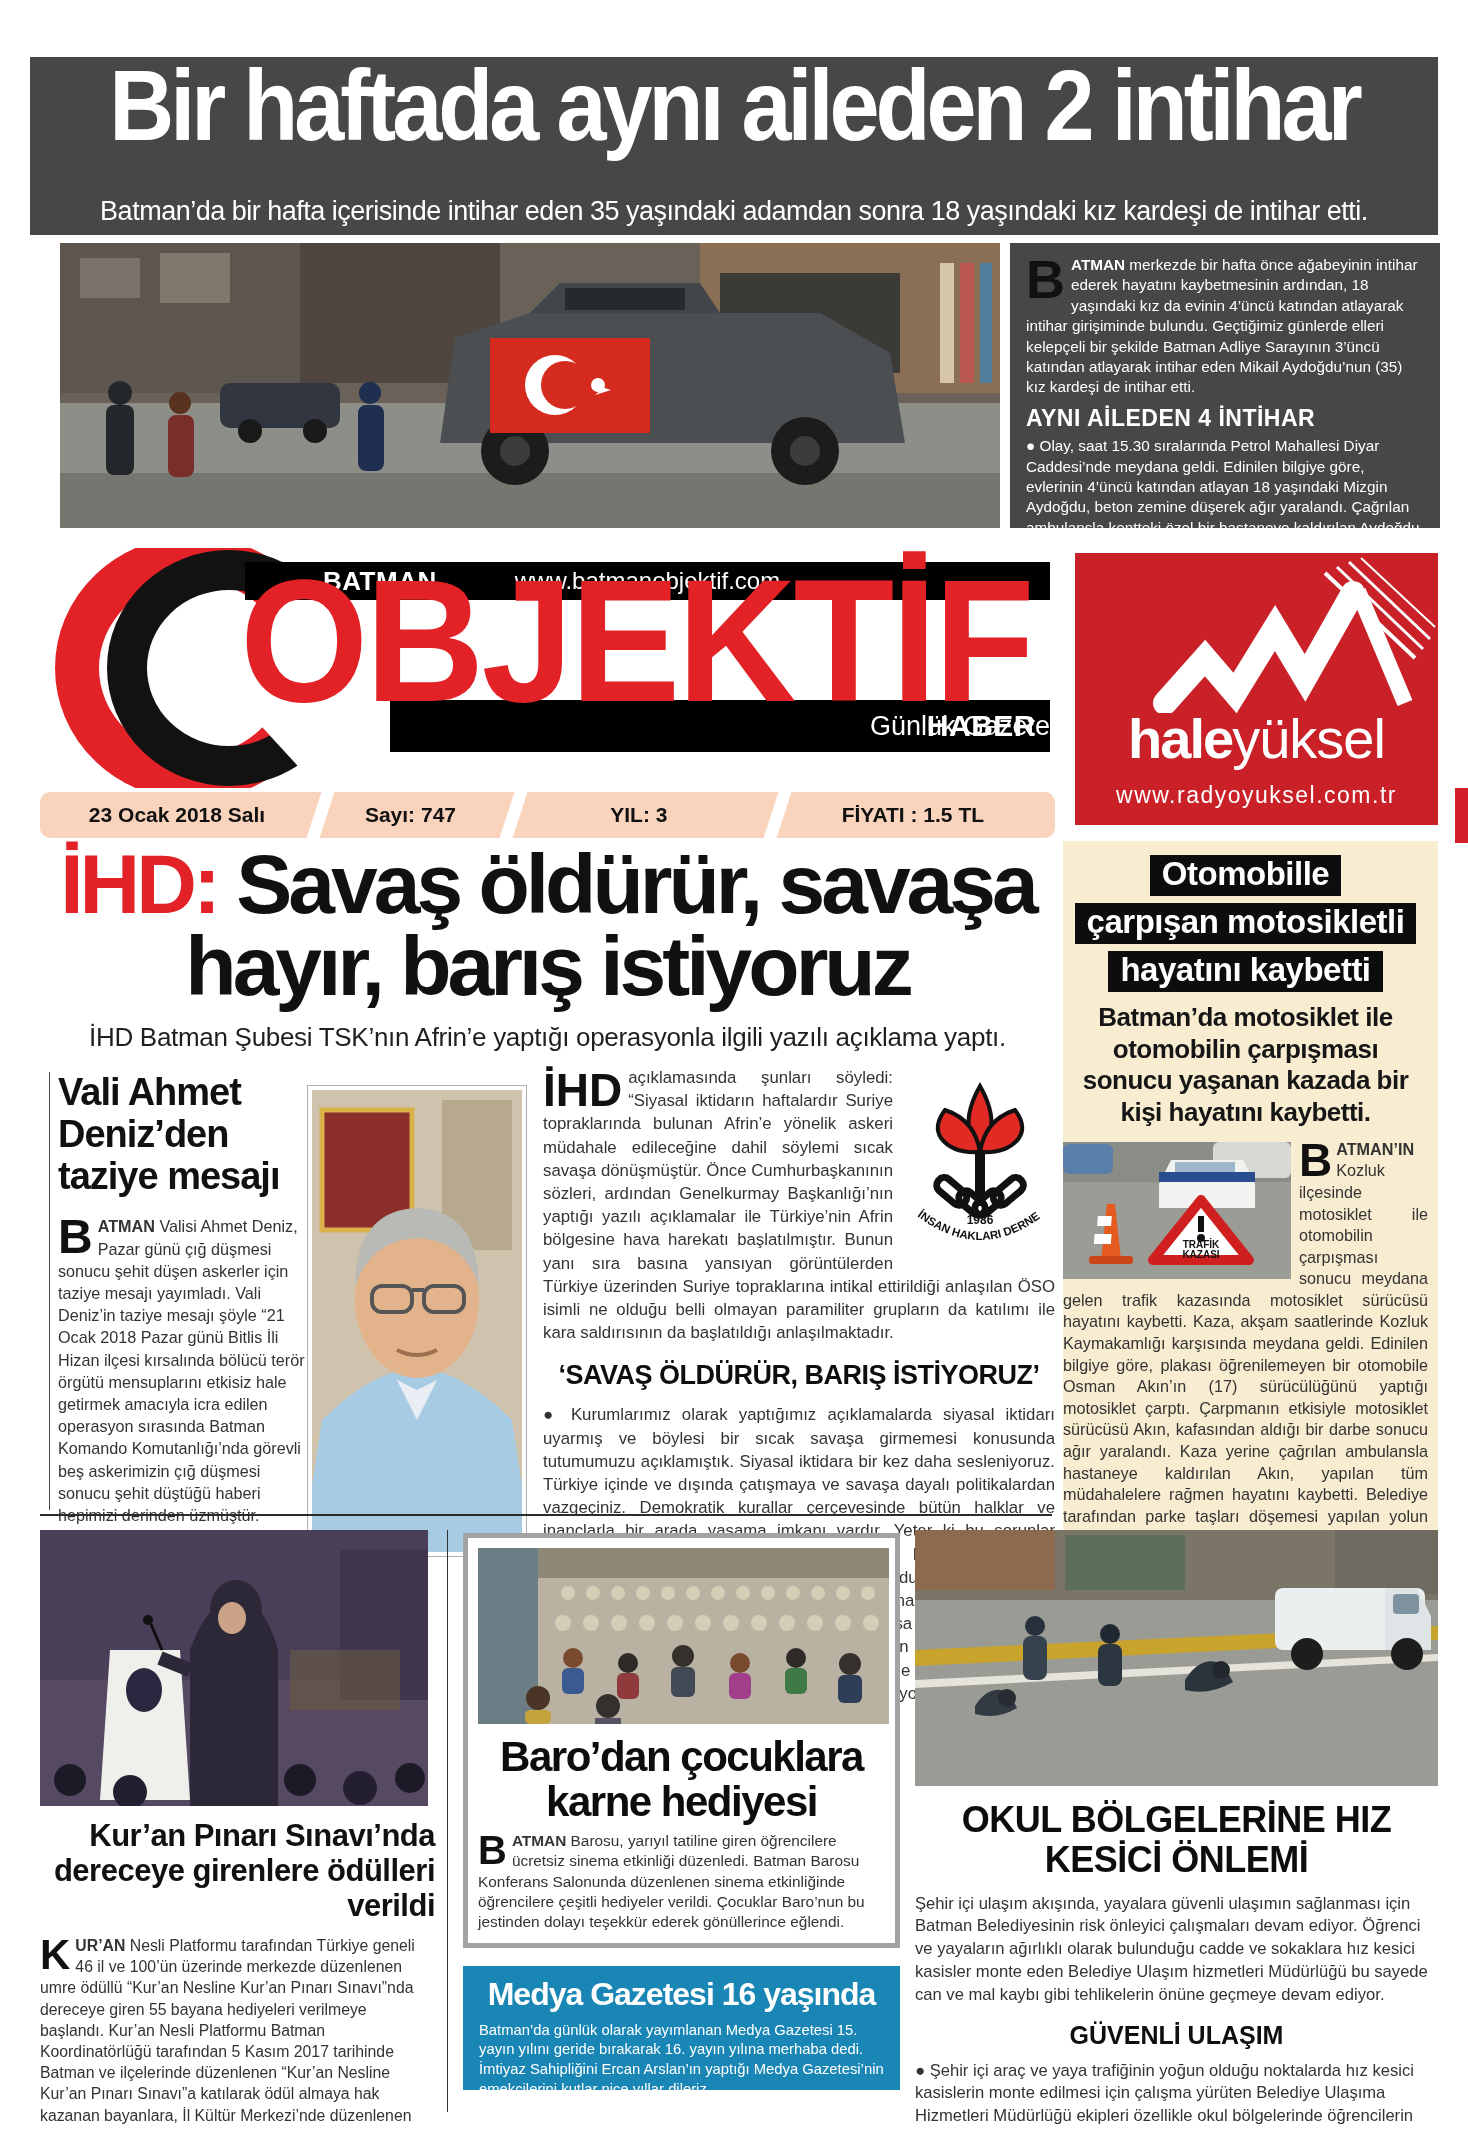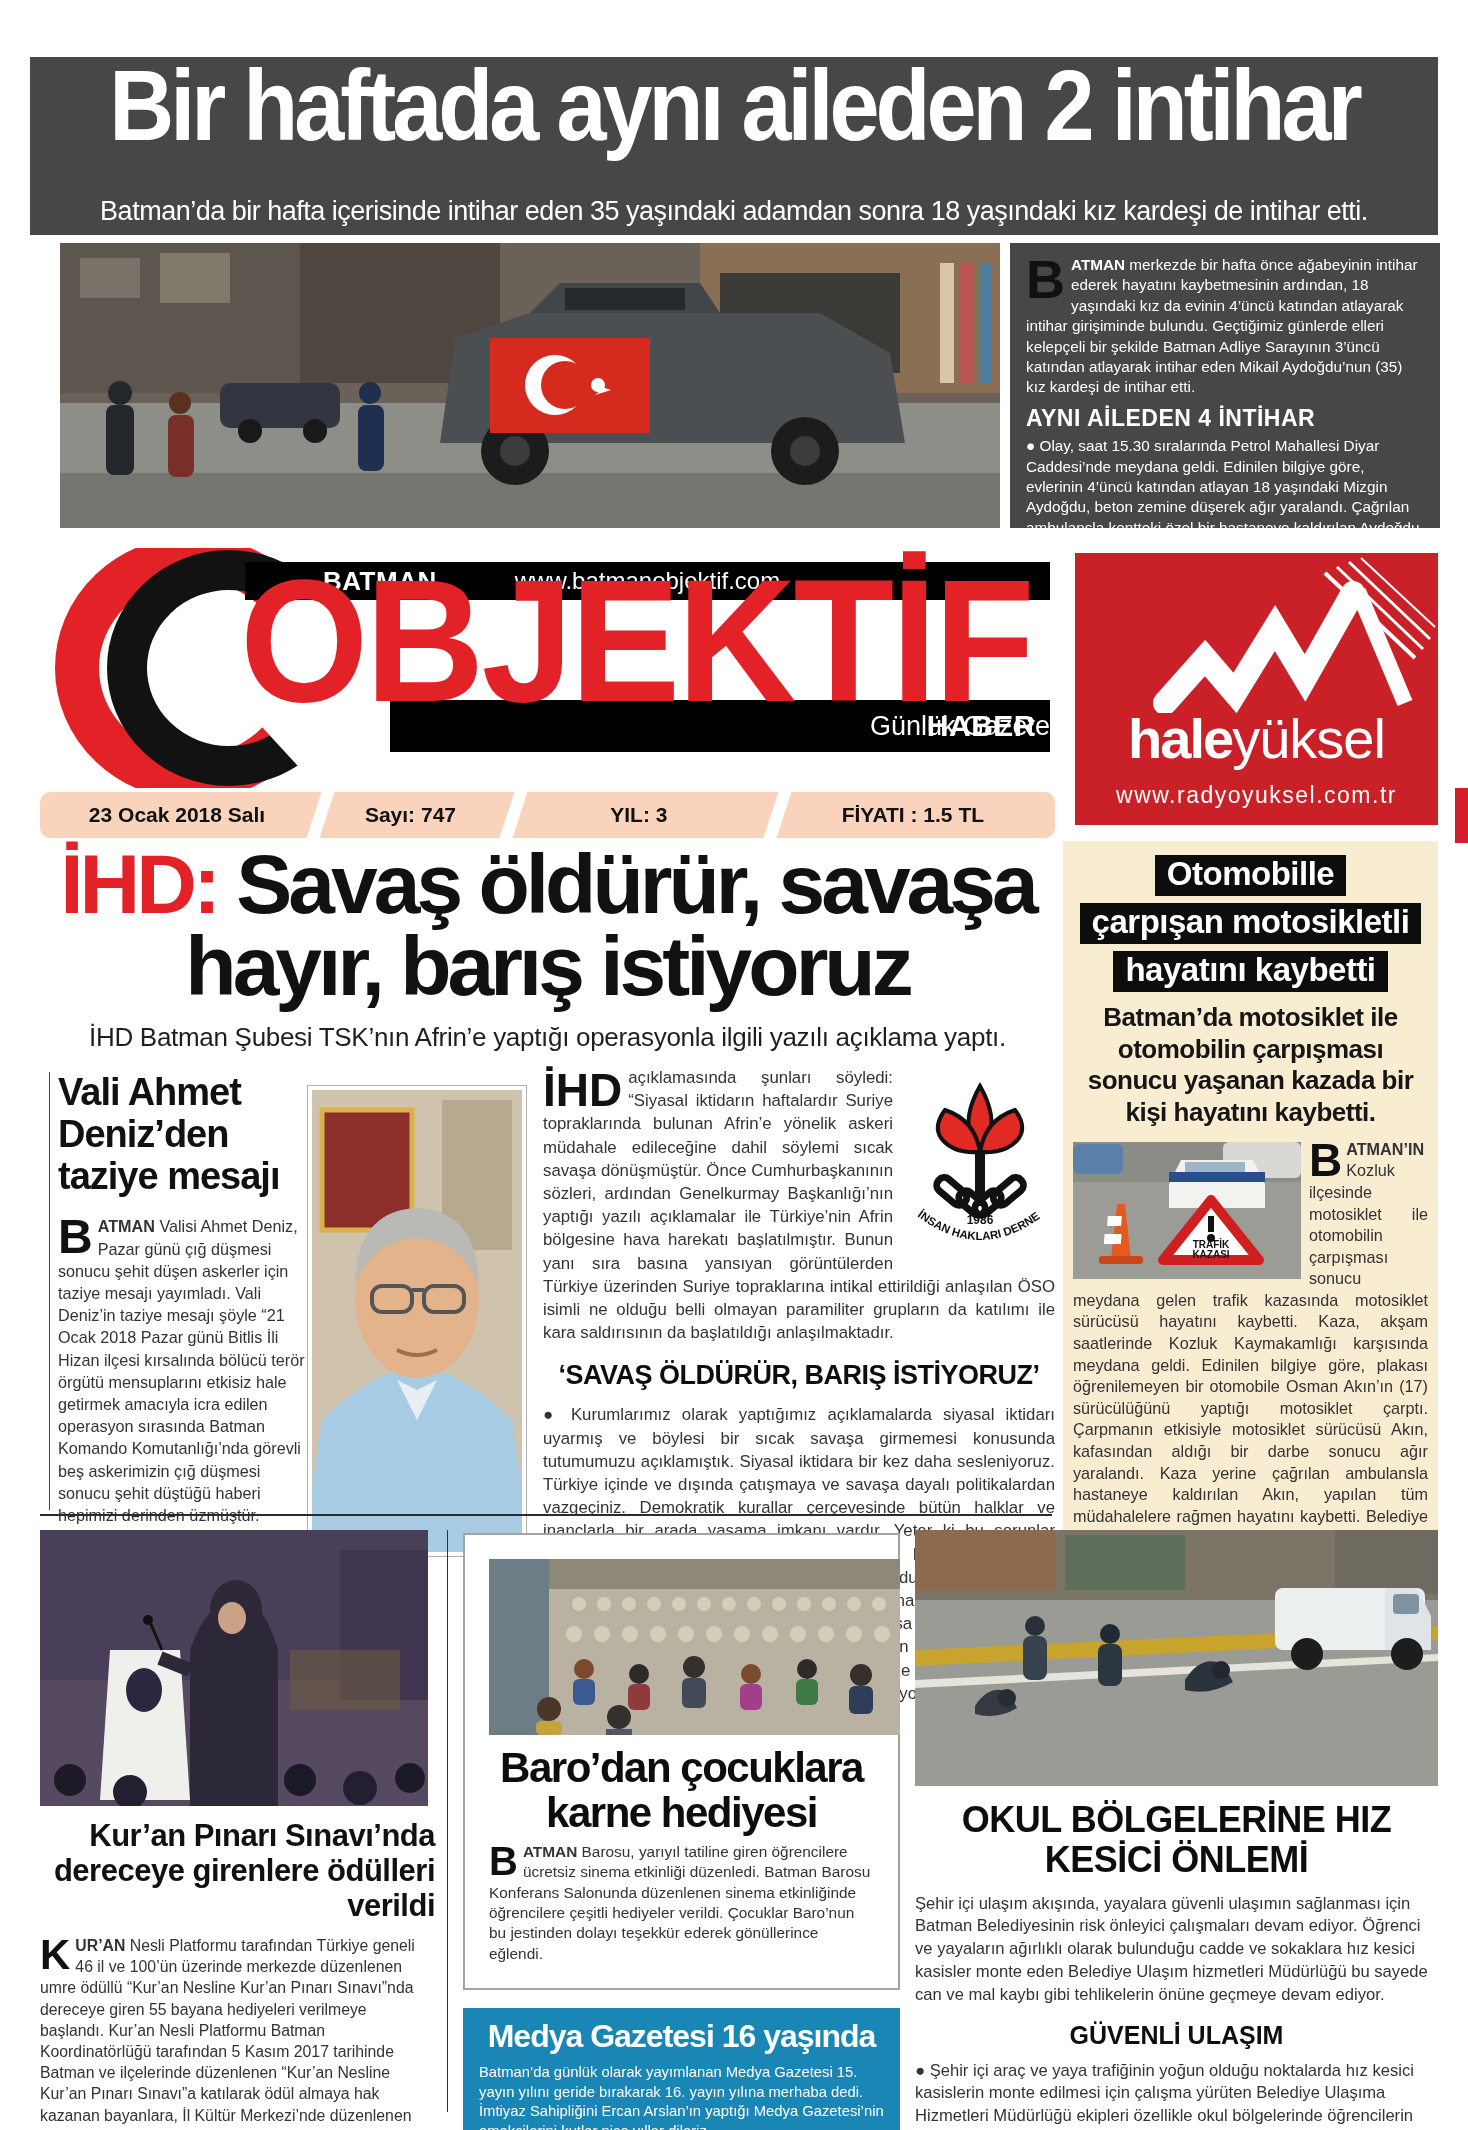--- a/index.html
+++ b/index.html
@@ -54,21 +54,21 @@
   .datebar .div{position:absolute;top:-4px;bottom:-4px;width:13px;background:#fff;transform:skewX(-18deg);}
   .red-edge{left:1455px;top:788px;width:13px;height:55px;background:#d21f2b;}
 
   
   .lead-head{left:40px;top:843px;width:1015px;text-align:center;}
   .lead-line{font-weight:bold;color:#111;font-size:84px;line-height:0.98;letter-spacing:-4px;white-space:nowrap;}
   .lead-line .kicker{color:#e32227;}
   .lead-sub{margin-top:14px;font-size:26px;color:#1f1f1f;letter-spacing:-0.3px;}
 
   
-  .sidebar{left:1063px;top:841px;width:375px;height:708px;background:#f8ecd1;padding:14px 10px 8px 10px;overflow:hidden;}
+  .sidebar{left:1063px;top:841px;width:375px;height:708px;background:#f8ecd1;padding:14px 10px 8px 0;overflow:hidden;}
   .chip{display:table;margin:0 auto 7px auto;background:#0d0d0d;color:#fff;font-weight:bold;
      font-size:33px;line-height:1.12;padding:1px 12px 3px 12px;letter-spacing:-0.5px;}
   .sb-sub{margin:10px 2px 10px 2px;text-align:center;font-size:26px;line-height:1.22;font-weight:600;color:#161616;letter-spacing:-0.5px;}
   .sb-body{font-size:16.2px;line-height:21.6px;color:#333;text-align:justify;}
   .sb-body .ph{float:left;width:228px;height:137px;margin:3px 8px 4px 0;}
   .sb-body .dropcap{float:left;font-size:46px;line-height:38px;font-weight:bold;color:#111;margin:2px 4px 0 0;}
 
   
   .vali{left:58px;top:1072px;width:247px;}
   .vali h2{margin:0;font-size:38px;line-height:1.1;letter-spacing:-1px;color:#111;}
@@ -81,21 +81,21 @@
   .ihd-col .dropword{float:left;font-size:46px;line-height:40px;font-weight:bold;color:#111;margin:4px 6px 0 0;}
   .ihd-col p{margin:0;font-size:16.8px;line-height:23.2px;text-align:justify;}
   .ihd-col .crosshead{clear:none;text-align:center;font-weight:bold;font-size:27px;color:#0e0e0e;margin:16px 0 12px 0;letter-spacing:-0.5px;}
   .hline{left:40px;top:1514px;width:1012px;height:2px;background:#2b2b2b;}
 
   
   .kuran{left:40px;top:1530px;width:395px;}
   .kuran h3{margin:12px 0 0 0;text-align:right;font-size:31px;line-height:1.13;color:#111;letter-spacing:-0.5px;}
   .kuran .body{margin-top:12px;font-size:15.8px;line-height:21.2px;color:#333;}
   .baro-wrap{left:463px;top:1533px;width:437px;}
-  .baro-box{border:2px solid #a3a3a3;background:#fff;padding:24px;}
+  .baro-box{border:5px solid #a3a3a3;background:#fff;padding:10px;}
   .baro-box h3{margin:10px 0 6px 0;text-align:center;font-size:42px;line-height:1.08;color:#0d0d0d;letter-spacing:-1.5px;}
   .baro-box .body{font-size:15.4px;line-height:20.4px;color:#333;}
   .medya{margin-top:18px;background:#1a86b5;color:#fff;padding:10px 16px 12px 16px;height:124px;overflow:hidden;}
   .medya .title{font-weight:bold;font-size:32px;letter-spacing:-1px;text-align:center;white-space:nowrap;}
   .medya .body{margin-top:8px;font-size:14.8px;line-height:19.6px;}
   .okul{left:915px;top:1530px;width:523px;}
   .okul h3{margin:14px 0 0 0;text-align:center;font-size:36px;line-height:1.12;color:#0d0d0d;letter-spacing:-0.5px;}
   .okul .body{margin-top:12px;font-size:16.6px;line-height:22.8px;color:#333;}
   .okul .crosshead{text-align:center;font-weight:bold;font-size:25px;color:#0e0e0e;margin:14px 0 10px 0;}
   b.lead{font-weight:bold;color:inherit;}

